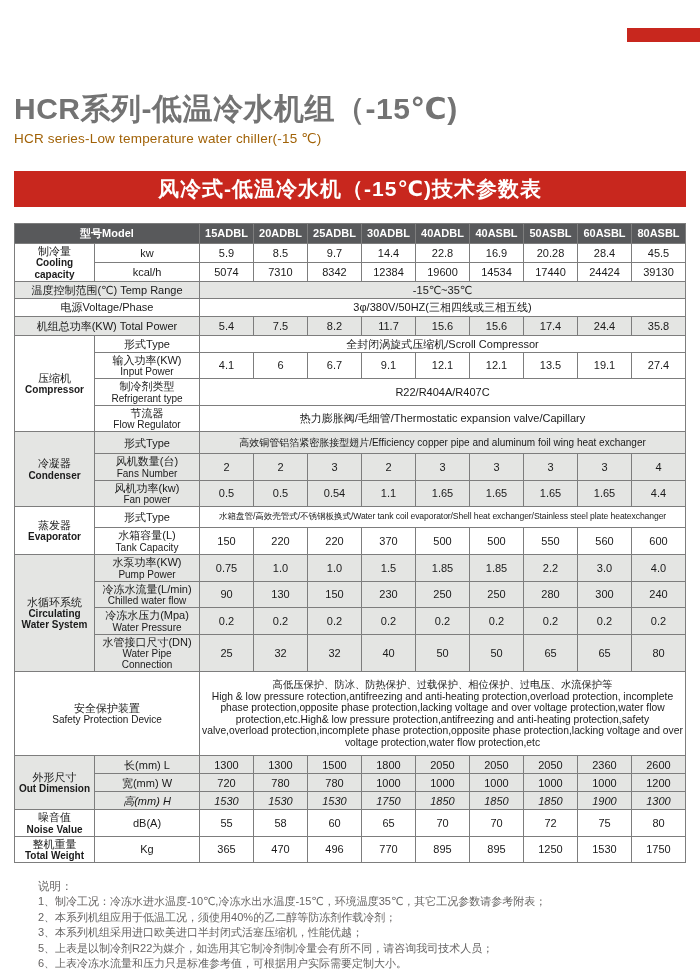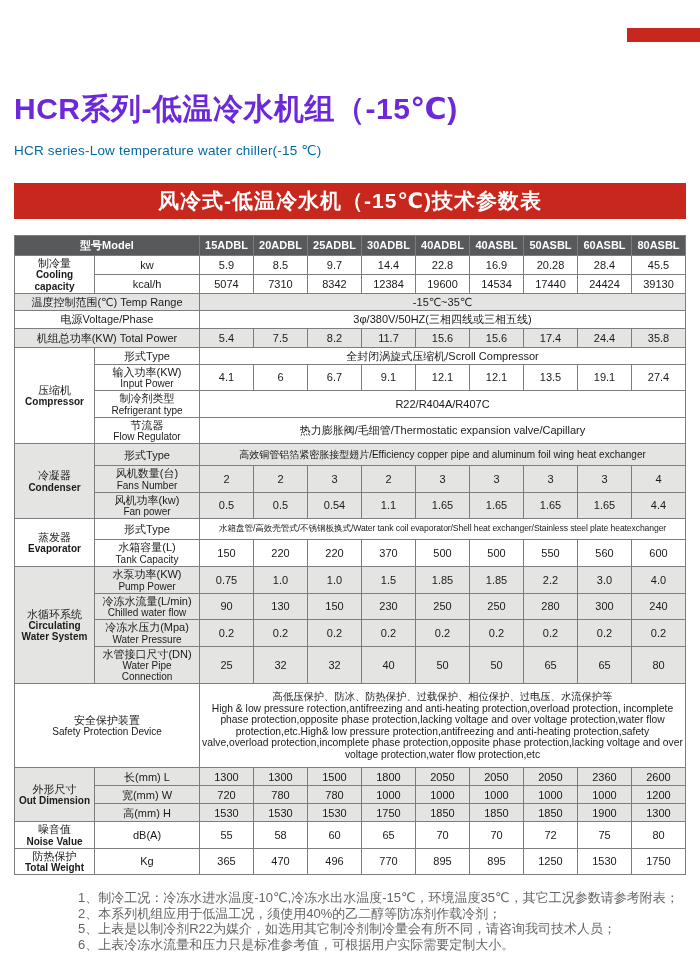--- a/index.html
+++ b/index.html
@@ -17,24 +17,24 @@
     color:#1d1a1b;
   }
   .corner-bar{
     position:absolute;top:28px;right:0;
     width:73px;height:14px;
     background:var(--accent);
   }
   .page{padding:92px 14px 0 14px;}
   .page-title{
     font-size:30px;font-weight:600;letter-spacing:0.5px;
-    color:#6d28d9;line-height:1.1;
+    color:#737373;line-height:1.1;
   }
   .page-subtitle{
-    margin-top:17px;font-size:13.5px;color:#0369a1;letter-spacing:0.2px;
+    margin-top:5px;font-size:13.5px;color:#a16207;letter-spacing:0.2px;
   }
   .banner{
     margin-top:25px;height:36px;width:672px;
     background:var(--accent);
     display:flex;align-items:center;justify-content:center;
   }
   .banner-text{
     color:#fff;font-size:21px;font-weight:bold;letter-spacing:1px;
   }
   table.spec{
@@ -63,21 +63,21 @@
   td.spanval.s{font-size:10px;}
   td.spanval.xs{font-size:8.6px;white-space:nowrap;letter-spacing:-0.1px;}
   td.safety-cell{
     text-align:left;padding:3px 6px;
     font-size:10.3px;line-height:1.22;
   }
   td.safety-cell .zh{display:block;}
   td.safety-cell .en{display:block;}
   .notes{margin-top:15px;padding-left:24px;color:#666463;}
   .notes-heading{font-size:11.5px;line-height:16px;}
-  .note-line{font-size:13px;line-height:15.5px;margin-left:40px;}
+  .note-line{font-size:11px;line-height:15.5px;}
 </style>
 </head>
 <body>
 
 <div class="corner-bar"></div>
 
 <div class="page">
   <div class="page-title">HCR系列-低温冷水机组（-15℃)</div>
   <div class="page-subtitle">HCR series-Low temperature water chiller(-15 ℃)</div>
 
@@ -374,21 +374,21 @@
           <td>720</td>
           <td>780</td>
           <td>780</td>
           <td>1000</td>
           <td>1000</td>
           <td>1000</td>
           <td>1000</td>
           <td>1000</td>
           <td>1200</td>
         </tr>
-        <tr class="shade" style="height: 18px;">
+        <tr class="shade" style="height: 18px; font-style: italic;">
           <td class="lbl">
             <div class="l0">高(mm) H</div>
           </td>
           <td>1530</td>
           <td>1530</td>
           <td>1530</td>
           <td>1750</td>
           <td>1850</td>
           <td>1850</td>
           <td>1850</td>
@@ -408,40 +408,42 @@
           <td>60</td>
           <td>65</td>
           <td>70</td>
           <td>70</td>
           <td>72</td>
           <td>75</td>
           <td>80</td>
         </tr>
         <tr style="height: 24px;">
           <td class="grp" rowspan="1">
-            <div class="zh">防热保护</div>
+            <div class="zh">整机重量</div>
             <div class="en">Total Weight</div>
           </td>
           <td class="lbl">
             <div class="l0">Kg</div>
           </td>
           <td>365</td>
           <td>470</td>
           <td>496</td>
           <td>770</td>
           <td>895</td>
           <td>895</td>
           <td>1250</td>
           <td>1530</td>
           <td>1750</td>
         </tr>
       </tbody>
   </table>
 
   <div class="notes">
+    <div class="notes-heading">说明：</div>
     <div>
         <div class="note-line">1、制冷工况：冷冻水进水温度-10℃,冷冻水出水温度-15℃，环境温度35℃，其它工况参数请参考附表；</div>
         <div class="note-line">2、本系列机组应用于低温工况，须使用40%的乙二醇等防冻剂作载冷剂；</div>
+        <div class="note-line">3、本系列机组采用进口欧美进口半封闭式活塞压缩机，性能优越；</div>
         <div class="note-line">5、上表是以制冷剂R22为媒介，如选用其它制冷剂制冷量会有所不同，请咨询我司技术人员；</div>
         <div class="note-line">6、上表冷冻水流量和压力只是标准参考值，可根据用户实际需要定制大小。</div>
       </div>
   </div>
 </div>
 
 </body></html>

